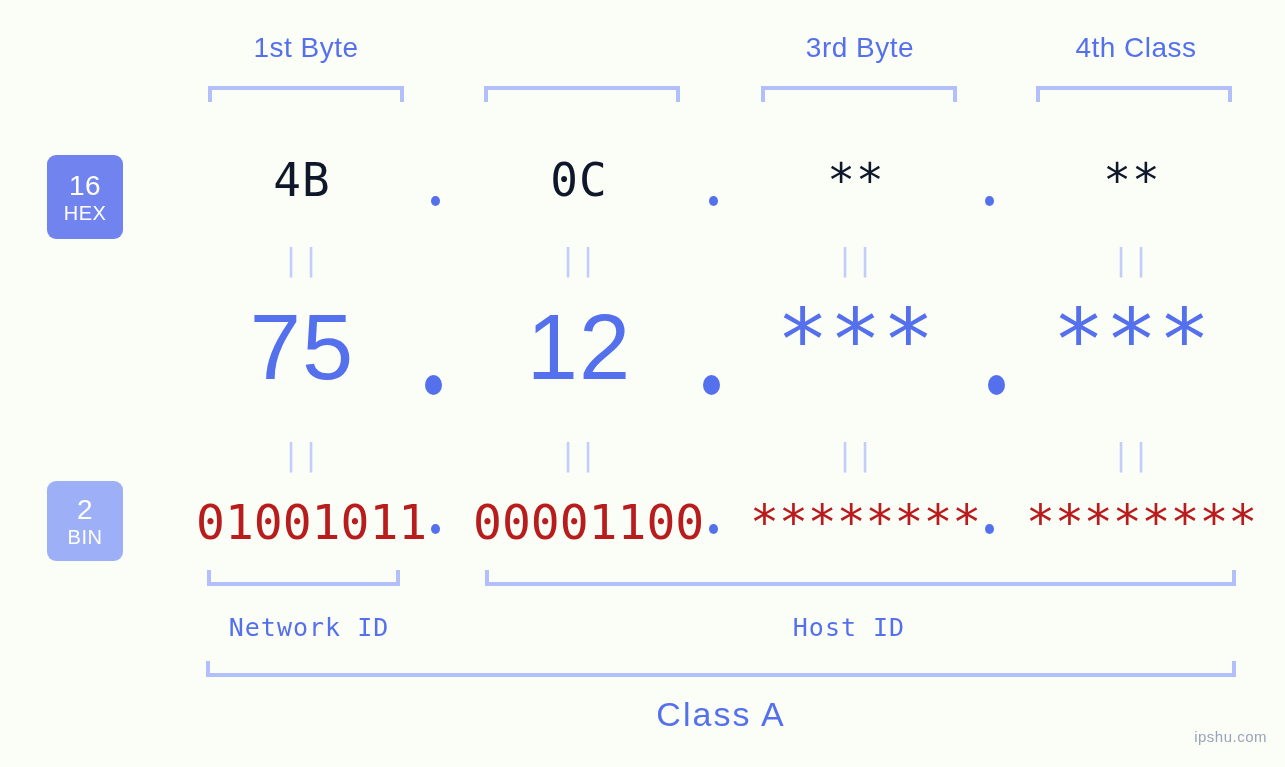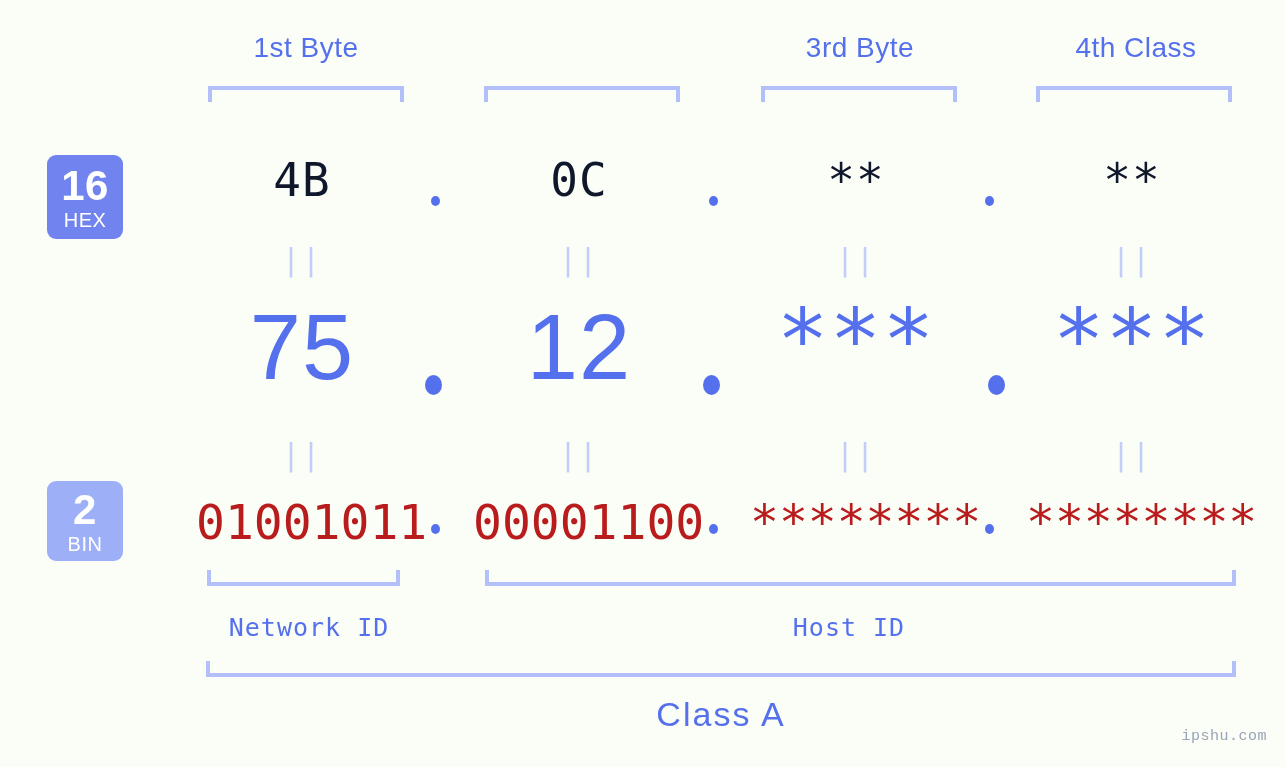--- a/index.html
+++ b/index.html
@@ -57,22 +57,22 @@
     color: #ffffff;
     text-align: center;
     font-family: "Liberation Sans", sans-serif;
     display: flex;
     flex-direction: column;
     align-items: center;
     justify-content: center;
     line-height: 1;
   }
   .badge .num {
-    font-size: 42px;
-    font-weight: 700;
+    font-size: 28px;
+    font-weight: 400;
     letter-spacing: 0.5px;
   }
   .badge .abbr {
     font-size: 20px;
     font-weight: 400;
     margin-top: 3px;
     letter-spacing: 0.5px;
   }
 
   
@@ -140,21 +140,21 @@
     font-family: Liberation Sans, sans-serif;
     font-size: 34px;
     color: #5570ec;
     letter-spacing: 2px;
     white-space: nowrap;
   }
   .watermark {
     position: absolute;
     right: 18px;
     bottom: 22px;
-    font-family: Liberation Mono, monospace;
+    font-family: Liberation Sans, sans-serif;
     font-size: 15px;
     color: #9aa3b8;
     letter-spacing: 0.5px;
   }
 </style>
 </head>
 <body>
 
 <div id="stage">
 

